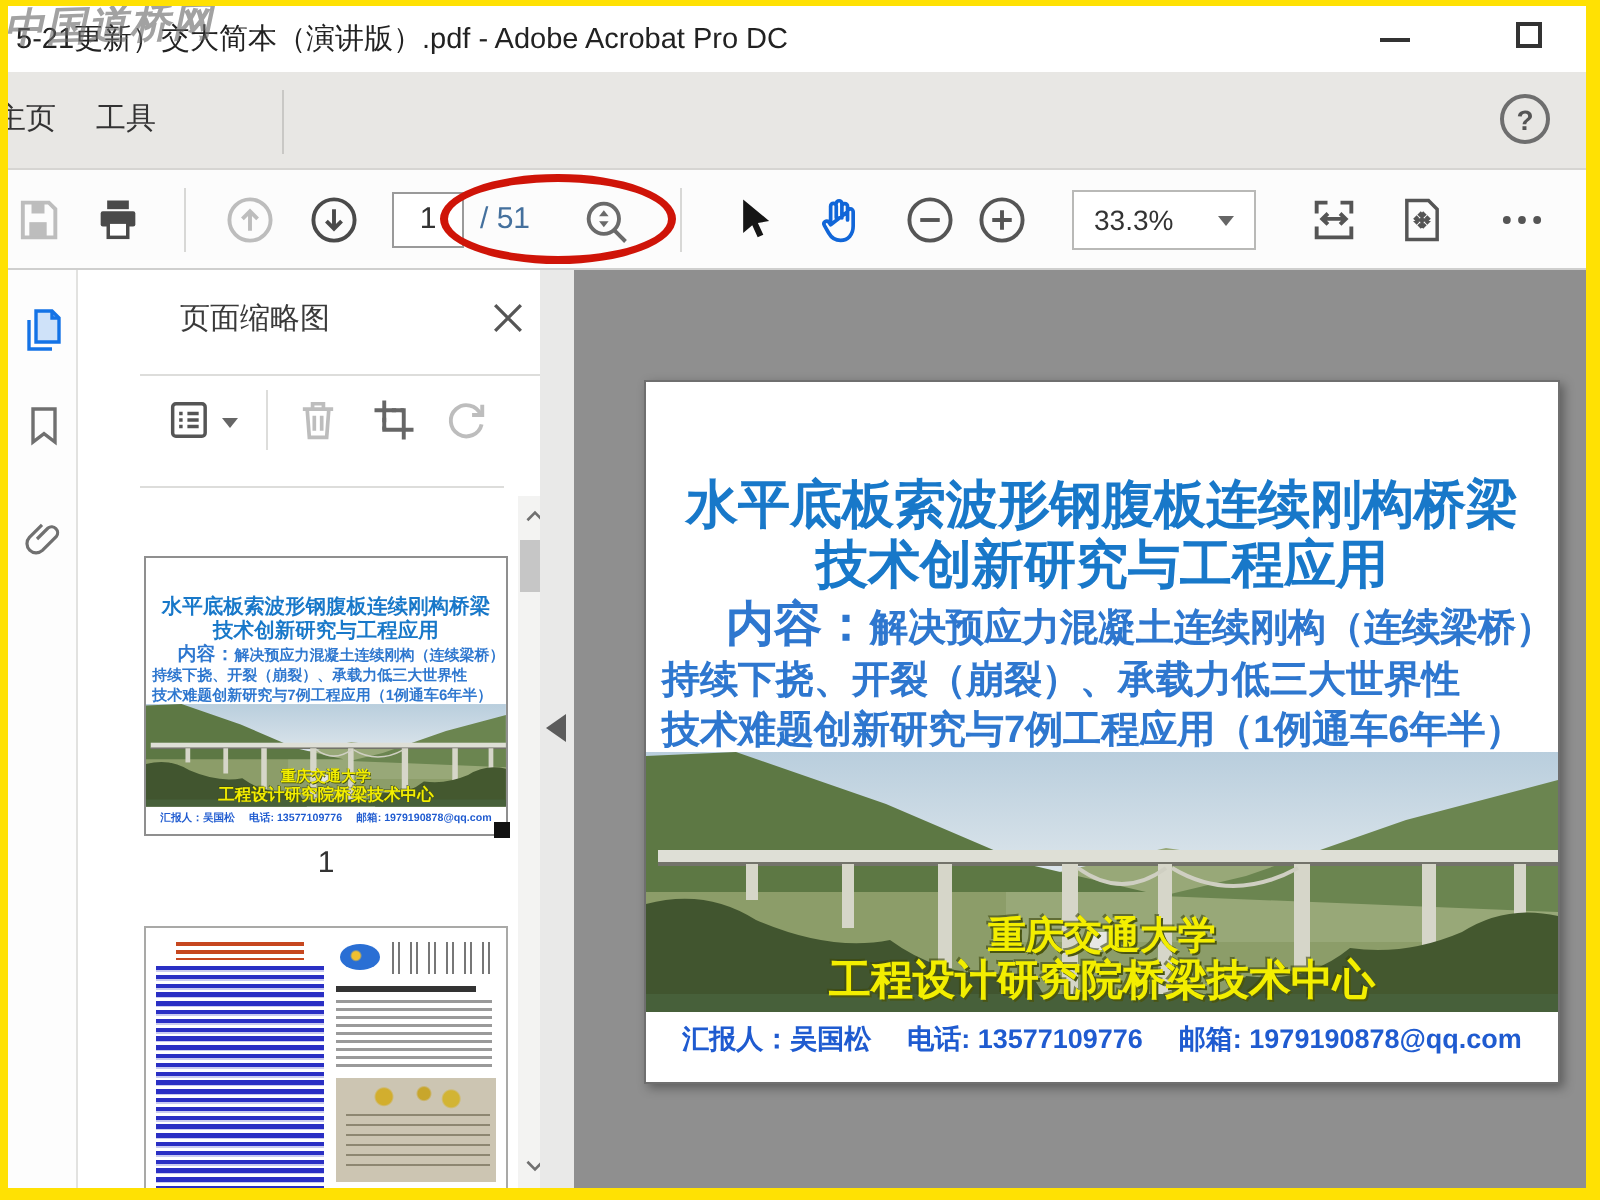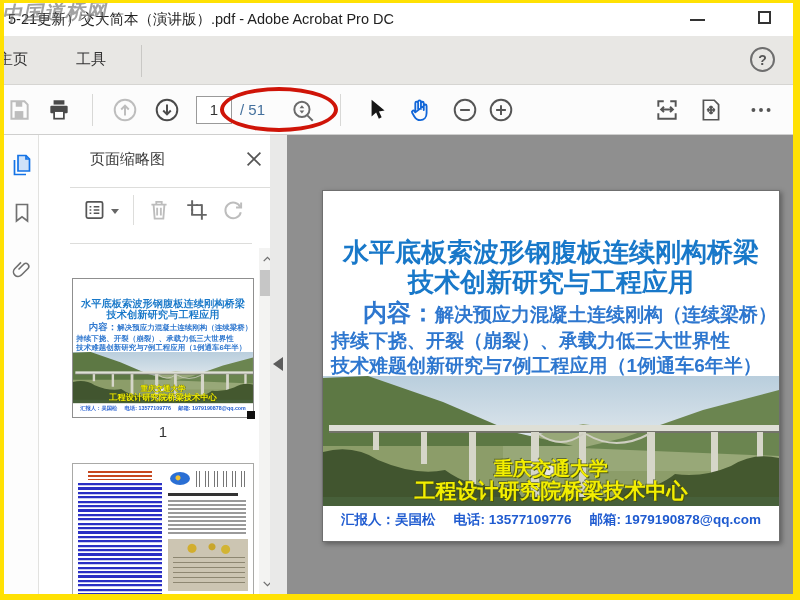--- a/index.html
+++ b/index.html
@@ -13,21 +13,21 @@
   .watermark { position:absolute; left:-2px; top:-4px; z-index:60; font-family:"DejaVu Serif",serif;
                font-size:20px; font-weight:bold; font-style:italic; letter-spacing:1px;
                color:rgba(105,105,105,.62); transform:rotate(-2deg); pointer-events:none; }
   .win-min { position:absolute; left:686px; top:16px; width:15px; height:2px; background:#333; }
   .win-max { position:absolute; left:754px; top:8px; width:13px; height:13px; border:2px solid #333; }
 
   
   .tabbar { position:relative; height:49px; background:#e8e7e4; border-bottom:1px solid #d6d5d2; }
   .tab-label { position:absolute; top:14px; font-size:15px; color:#333; white-space:nowrap; cursor:default; }
   .tab-home { left:-6px; width:46px; overflow:hidden; }
-  .tab-tools { left:72px; }
+  .tab-tools { left:44px; }
   .tab-sep { position:absolute; left:137px; top:9px; width:1px; height:32px; background:#c9c8c5; }
   .tab-active { position:absolute; left:138px; top:5px; width:215px; height:45px; background:#fff;
                 border-left:1px solid #d6d5d2; border-right:1px solid #d6d5d2; z-index:2;
                 display:flex; align-items:center; justify-content:center; gap:14px; }
   .tab-active .doc-name { font-size:14px; color:#444; }
   .tab-active .doc-close { font-size:15px; color:#777; cursor:default; }
   .help-btn { position:absolute; left:746px; top:11px; width:25px; height:25px; border:2px solid #6e6e6e;
               border-radius:50%; color:#555; font-size:14px; font-weight:bold;
               display:flex; align-items:center; justify-content:center; }
 
@@ -195,20 +195,24 @@
         <svg viewBox="0 0 24 24" fill="none" stroke="currentColor" stroke-width="1.8">
             <circle cx="12" cy="12" r="9.5"></circle>
             <path d="M7.5 12h9"></path>
           </svg>
       </div>
       <div class="tb-icon" style="left:484px;color:#555">
         <svg viewBox="0 0 24 24" fill="none" stroke="currentColor" stroke-width="1.8">
             <circle cx="12" cy="12" r="9.5"></circle>
             <path d="M7.5 12h9M12 7.5v9"></path>
           </svg>
+      </div>
+      <div class="zoom-box">
+        <span class="zoom-val">33.3%</span>
+        <span class="caret-down"></span>
       </div>
       <div class="tb-icon" style="left:650px;color:#555">
         <svg viewBox="0 0 24 24" fill="none" stroke="currentColor" stroke-width="1.8">
             <path d="M9 4H4v5M15 4h5v5M4 15v5h16v-5"></path>
             <path d="M7 11.5h10M9.2 9 6.6 11.5 9.2 14M14.8 9l2.6 2.5-2.6 2.5"></path>
           </svg>
       </div>
       <div class="tb-icon" style="left:694px;color:#555">
         <svg viewBox="0 0 24 24" fill="none" stroke="currentColor" stroke-width="1.6">
             <path d="M5 3h10l4 4v14H5z"></path>

